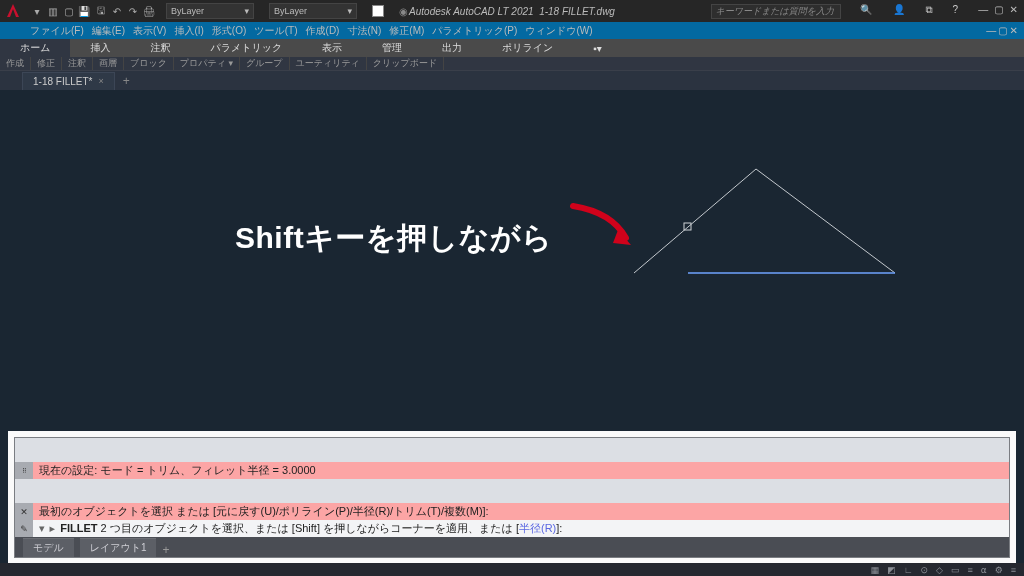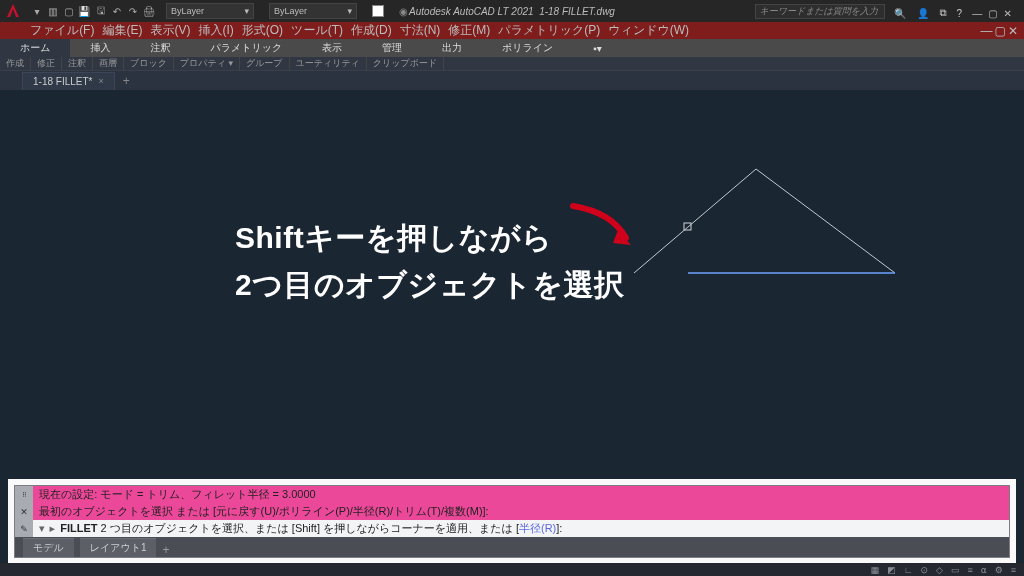--- a/index.html
+++ b/index.html
@@ -8,27 +8,27 @@
 
   
   .titlebar { height: 22px; background: #262626; display: flex; align-items: center; color: #ccc; font-size: 10px; position: relative; }
   .titlebar .logo { width: 26px; height: 22px; display: flex; align-items: center; justify-content: center; }
   .titlebar .qat { display: flex; gap: 2px; align-items: center; padding: 0 4px; }
   .qat span { width: 14px; height: 14px; display: inline-flex; align-items: center; justify-content: center; font-size: 10px; color: #aaa; }
   .titlebar .layer-ctl { display: flex; align-items: center; gap: 15px; margin-left: 6px; }
   .layer-ctl .dd { background: #333; border: 1px solid #444; min-width: 88px; height: 16px; font-size: 9px; color: #bbb; padding: 0 4px; display: flex; align-items: center; justify-content: space-between; }
   .swatch { width: 12px; height: 12px; border: 1px solid #888; background: #fff; }
   .titlebar .title-center { position: absolute; left: 50%; transform: translateX(-50%); color: #bbb; font-size: 10px; white-space: nowrap; font-style: italic; }
-  .titlebar .search { margin-left: auto; display: flex; align-items: flex-end; gap: 10px; padding-right: 12px; }
+  .titlebar .search { margin-left: auto; display: flex; align-items: flex-start; gap: 20px; padding-right: 6px; }
   .searchbox { background: #2e2e2e; border: 1px solid #444; height: 15px; width: 130px; font-size: 9px; color: #888; padding: 0 4px; font-style: italic; }
   .win-icons { display: flex; gap: 6px; }
   .win-icons span { font-size: 10px; color: #bbb; }
 
   
-  .menubar { height: 17px; background: #7f1d1d; display: flex; align-items: center; gap: 8px; padding-left: 30px; color: #bbb; font-size: 12px; }
+  .menubar { height: 17px; background: #0369a1; display: flex; align-items: center; gap: 8px; padding-left: 30px; color: #bbb; font-size: 10px; }
   .menubar span { cursor: default; }
   .menubar .wmin { margin-left: auto; margin-right: 6px; display: flex; gap: 2px; }
 
   
   .ribbon-tabs { height: 18px; background: #4a4a4a; display: flex; align-items: center; font-size: 10px; color: #ddd; }
   .ribbon-tabs .tab { padding: 0 20px; height: 18px; display: flex; align-items: center; }
   .ribbon-tabs .tab.active { background: #303642; }
   .ribbon-panels { height: 14px; background: #303642; display: flex; align-items: center; gap: 6px; padding-left: 6px; font-size: 9px; color: #999; border-bottom: 1px solid #3a3f4a; }
   .ribbon-panels span { border-right: 1px solid #444; padding-right: 6px; }
 
@@ -49,21 +49,21 @@
 
   
   .geom { position: absolute; left: 600px; top: 75px; }
 
   
   .cmd-outer { position: absolute; left: 8px; right: 8px; bottom: 12px; border: 6px solid #fafafa; background: #fafafa; }
   .cmd-inner { background: #dcdfe4; border: 1px solid #7a7d82; }
   .cmd-row { display: flex; align-items: center; min-height: 16px; font-size: 11px; color: #222; }
   .cmd-gutter { width: 18px; background: #a8abb1; color: #333; display: flex; align-items: center; justify-content: center; font-size: 9px; align-self: stretch; }
   .cmd-body { flex: 1; padding: 1px 6px; }
-  .cmd-hist { background: #ec4899; }
+  .cmd-hist { background: #fca5a5; margin-top: 24px; }
   .cmd-prompt-row { background: #f3f4f6; display: flex; align-items: center; }
   .cmd-prompt-row .chevron { color: #666; font-size: 11px; padding-right: 2px; }
   .cmd-text b { font-weight: 700; }
   .hl { color: #5a67e2; }
   .cmd-subtabs { background: #4a4d54; height: 20px; display: flex; align-items: flex-end; gap: 6px; padding-left: 8px; font-size: 10px; color: #cfcfd5; }
   .cmd-subtabs .stab { padding: 2px 10px; background: #5c5f66; border-top: 1px solid #6c6e74; }
   .cmd-subtabs .plus { color: #999; font-size: 12px; }
 
   .gutter-dots { line-height: 0; letter-spacing: -1px; font-size: 6px; color: #222; }
 
@@ -170,21 +170,20 @@
       <span>1-18 FILLET*</span>
       <span class="closex">×</span>
     </div>
     <div class="filetab-add">+</div>
   </div>
 
   <div class="canvas">
 
     <div class="instruction">
       <div>Shiftキーを押しながら</div>
-      <div>2つ目のオブジェクトを選択</div>
     </div>
 
     <svg class="arrow" width="80" height="60" viewBox="0 0 80 60">
       <path d="M5 8 C 30 12, 48 22, 58 40" stroke="#d0021b" stroke-width="6" fill="none" stroke-linecap="round"></path>
       <path d="M50 32 L63 47 L45 45 Z" fill="#d0021b"></path>
     </svg>
 
     <svg class="geom" width="320" height="130" viewBox="0 0 320 130">
       <line x1="34" y1="108" x2="156" y2="4" stroke="#c3c8cd" stroke-width="1"></line>
       <line x1="156" y1="4" x2="295" y2="108" stroke="#c3c8cd" stroke-width="1"></line>

